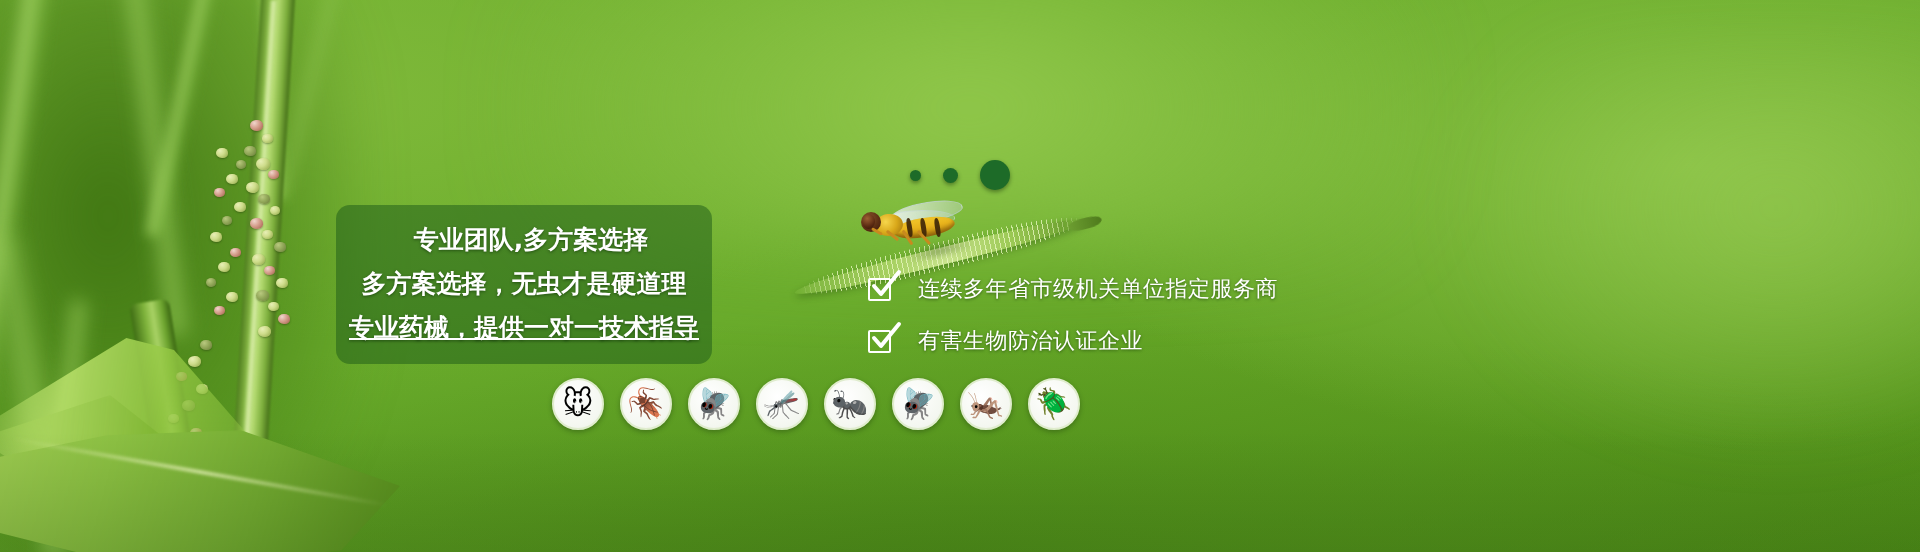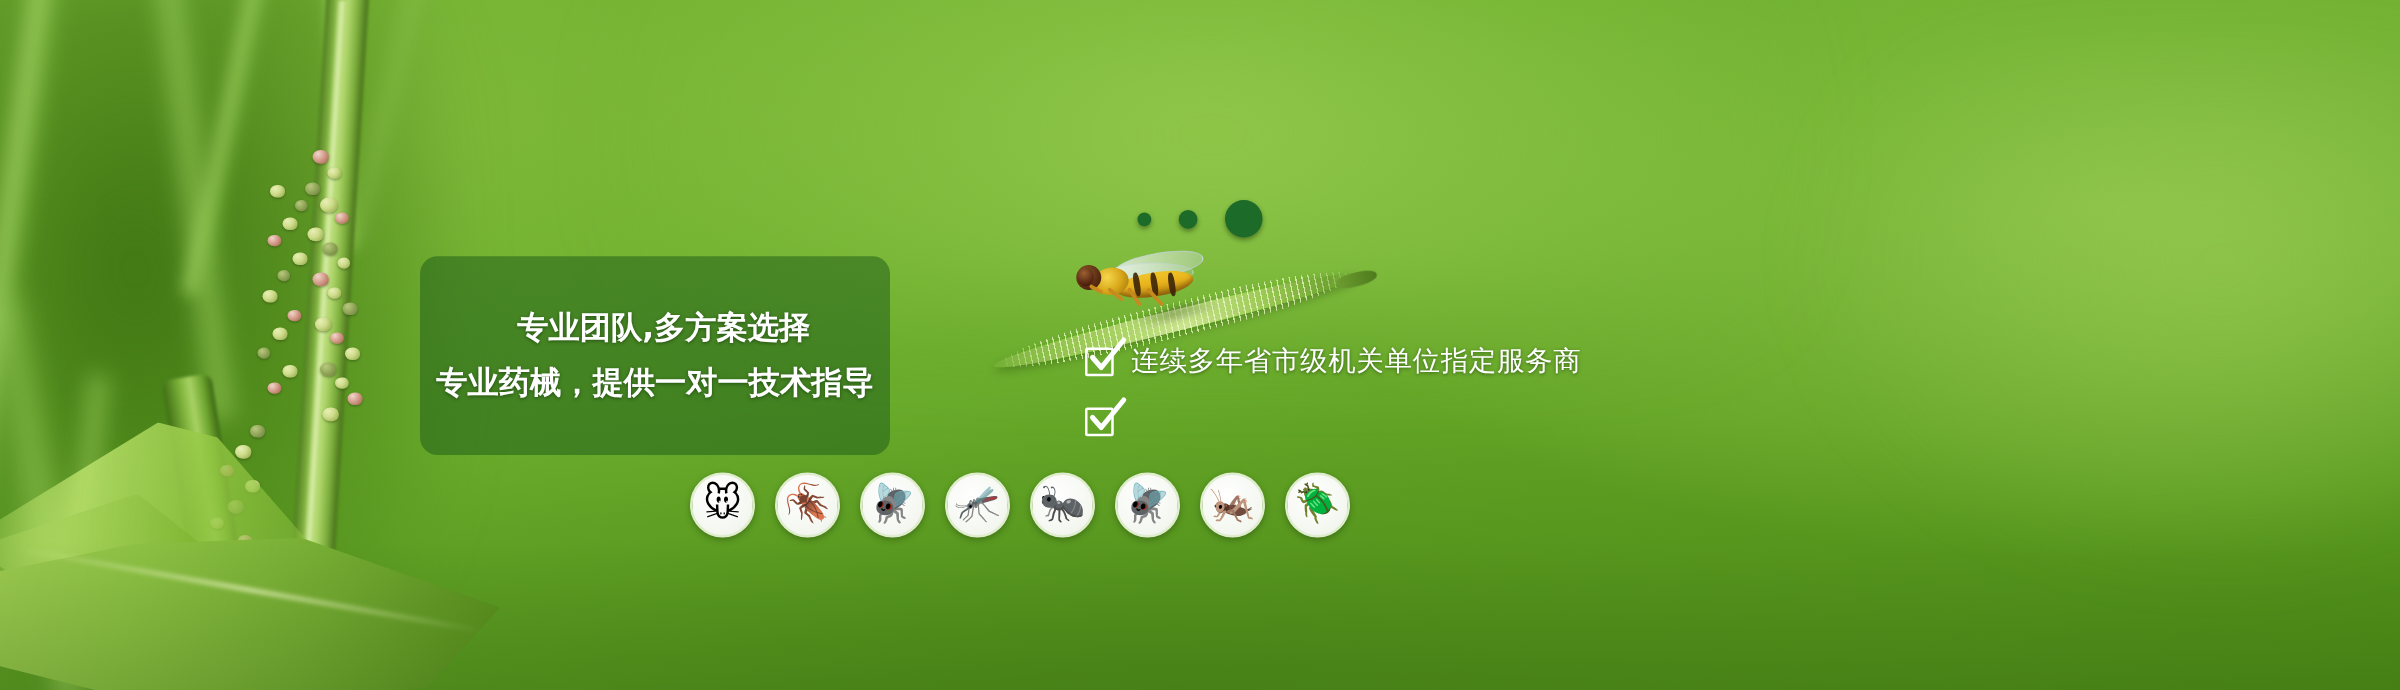--- a/index.html
+++ b/index.html
@@ -248,28 +248,28 @@
     color:#ffffff;
     font-family:"DejaVu Sans","Liberation Sans",sans-serif;
     font-weight:bold;
     text-align:center;
     white-space:nowrap;
     text-shadow:0 1px 3px rgba(8,34,4,.55);
     line-height:1.15;
   }
   .info-line.l1 { font-size:25px; margin-bottom:15px; padding-left:14px; }
   .info-line.l2 { font-size:25px; margin-bottom:15px; }
-  .info-line.l3 { font-size:25px; }
+  .info-line.l3 { font-size:25px;text-decoration:underline; }
 
   
   .checklist {
     position:absolute; left:868px; top:274px; width:520px;
   }
   .check-item {
-    display:flex; align-items:center; gap:14px;
+    display:flex; align-items:center; gap:27px;
     margin-bottom:22px;
   }
   .check-box {
     position:relative;
     width:23px; height:23px;
     border:2px solid #ffffff;
     border-radius:2px;
     flex:0 0 auto;
   }
   .check-box svg { position:absolute; left:1px; top:-9px; overflow:visible; }
@@ -410,38 +410,40 @@
 
 
   <div class="dots">
     <span class="dot s"></span>
     <span class="dot m"></span>
     <span class="dot l"></span>
   </div>
 
   <div class="info-panel">
     <div class="info-line l1">专业团队,多方案选择</div>
+    <div class="info-line l2">多方案选择，无虫才是硬道理</div>
     <div class="info-line l3">专业药械，提供一对一技术指导</div>
   </div>
 
   <div class="checklist">
     <div class="check-item">
       <span class="check-box">
         <svg width="30" height="30" viewBox="0 0 30 30" aria-hidden="true">
           <path d="M3 15 L10 23 L28 1" fill="none" stroke="#ffffff" stroke-width="4" stroke-linecap="round" stroke-linejoin="round"></path>
         </svg>
       </span>
       <span class="check-label">连续多年省市级机关单位指定服务商</span>
     </div>
     <div class="check-item">
       <span class="check-box">
         <svg width="30" height="30" viewBox="0 0 30 30" aria-hidden="true">
           <path d="M3 15 L10 23 L28 1" fill="none" stroke="#ffffff" stroke-width="4" stroke-linecap="round" stroke-linejoin="round"></path>
         </svg>
       </span>
+      <span class="check-label">有害生物防治认证企业</span>
     </div>
   </div>
 
   <div class="pest-row" id="pest-row">
       <div class="pest-chip">
         <span class="glyph">🐭</span>
       </div>
       <div class="pest-chip">
         <span class="glyph">🪳</span>
       </div>

